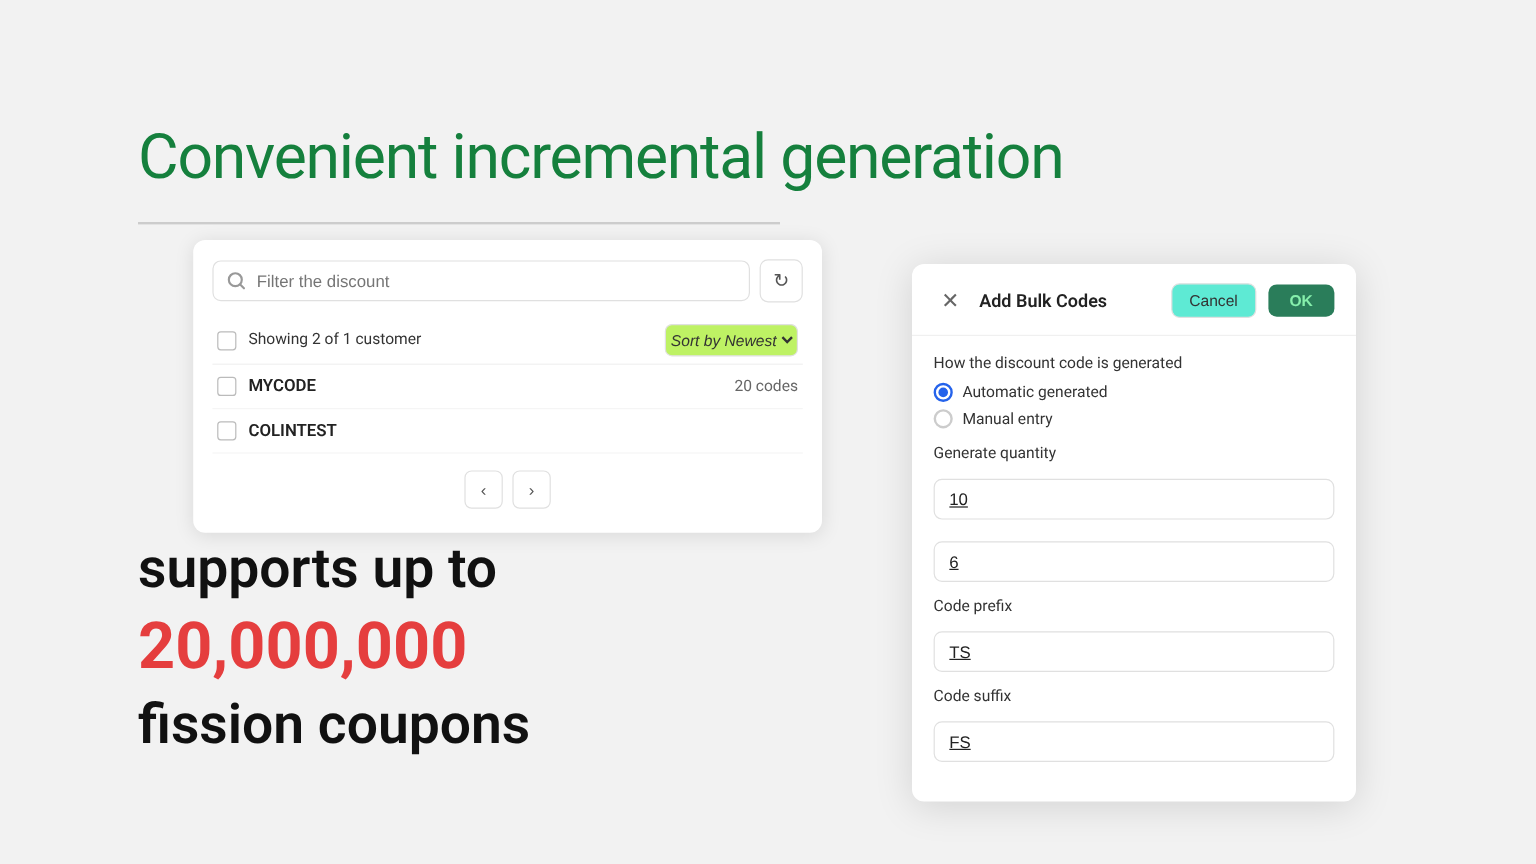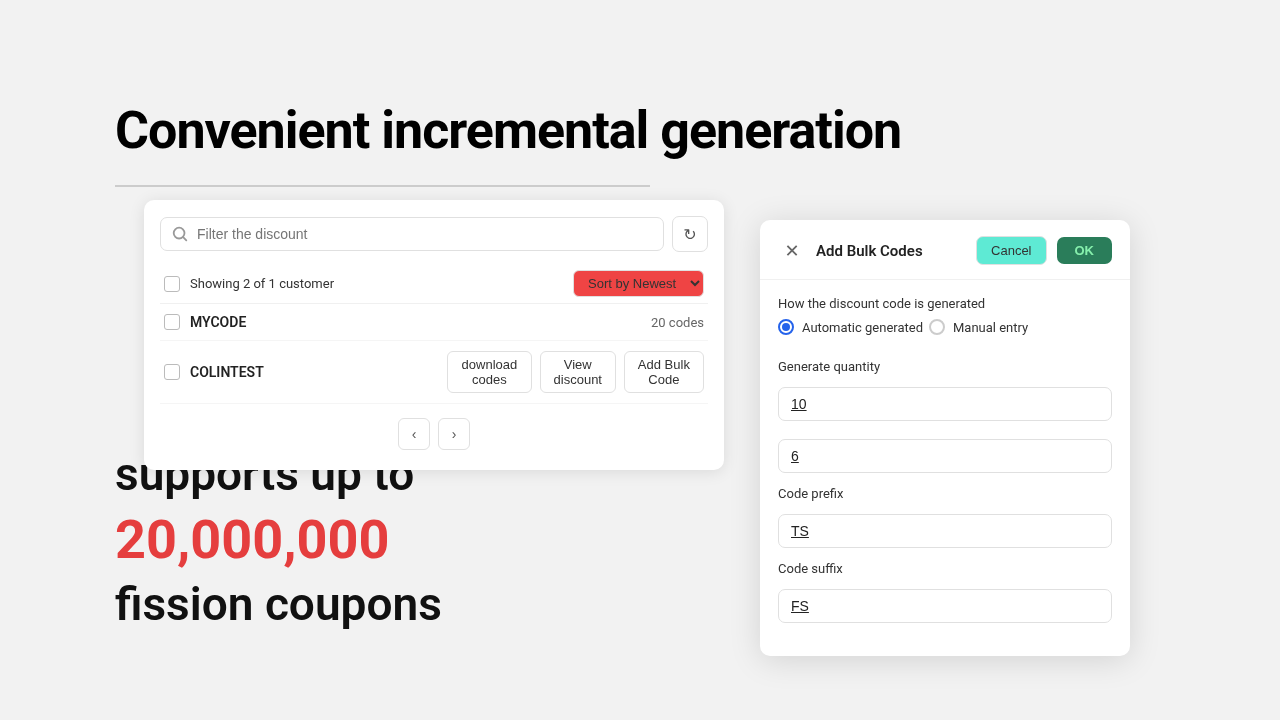--- a/index.html
+++ b/index.html
@@ -12,22 +12,22 @@
       overflow: hidden;
       position: relative;
     }
 
     
     .main-heading {
       position: absolute;
       top: 100px;
       left: 115px;
       font-size: 52px;
-      font-weight: 700;
-      color: #000000;
+      font-weight: 400;
+      color: #15803d;
       letter-spacing: -1px;
     }
 
     .divider-line {
       position: absolute;
       top: 185px;
       left: 115px;
       width: 535px;
       height: 1.5px;
       background: #ccc;
@@ -48,22 +48,22 @@
       color: #e53e3e;
       font-size: 54px;
       font-weight: 700;
       display: block;
     }
 
     
     .discount-panel {
       position: absolute;
       top: 200px;
-      left: 144px;
-      width: 580px;
+      left: 161px;
+      width: 524px;
       background: #fff;
       border-radius: 10px;
       box-shadow: 0 2px 16px rgba(0,0,0,0.10);
       padding: 16px 16px 20px;
     }
 
     .search-row {
       display: flex;
       align-items: center;
       gap: 8px;
@@ -130,26 +130,27 @@
 
     .showing-text {
       font-size: 13px;
       color: #333;
       flex: 1;
     }
 
     .sort-select {
       border: 1.5px solid #e0e0e0;
       border-radius: 6px;
-      padding: 4px 10px;
-      font-size: 13px;
-      color: #333;
-      background: #ef4444;
+      padding: 4px 0;
+      font-size: 13px;
+      color: #333;
+      background: #bef264;
       cursor: pointer;
       appearance: auto;
+      font-style: italic;
     }
 
     .code-row {
       display: flex;
       align-items: center;
       padding: 10px 4px;
       border-bottom: 1px solid #f5f5f5;
     }
 
     .code-name {
@@ -281,23 +282,23 @@
     }
 
     .field-label {
       font-size: 13px;
       color: #333;
       margin-bottom: 8px;
     }
 
     .radio-group {
       display: flex;
-      flex-direction: row;
+      flex-direction: column;
       gap: 6px;
-      margin-bottom: 24px;
+      margin-bottom: 14px;
     }
 
     .radio-item {
       display: flex;
       align-items: center;
       gap: 8px;
       font-size: 13px;
       color: #333;
     }
 
@@ -378,25 +379,20 @@
 
   <div class="code-row">
     <div class="checkbox"></div>
     <span class="code-name">MYCODE</span>
     <span class="code-count">20 codes</span>
   </div>
 
   <div class="code-row">
     <div class="checkbox"></div>
     <span class="code-name">COLINTEST</span>
-    <div class="code-row-actions">
-      <button class="action-btn">download codes</button>
-      <button class="action-btn">View discount</button>
-      <button class="action-btn-primary">Add Bulk Code</button>
-    </div>
   </div>
 
   <div class="pagination-row">
     <button class="page-btn">‹</button>
     <button class="page-btn">›</button>
   </div>
 </div>
 
 <div class="dialog">
   <div class="dialog-header">

